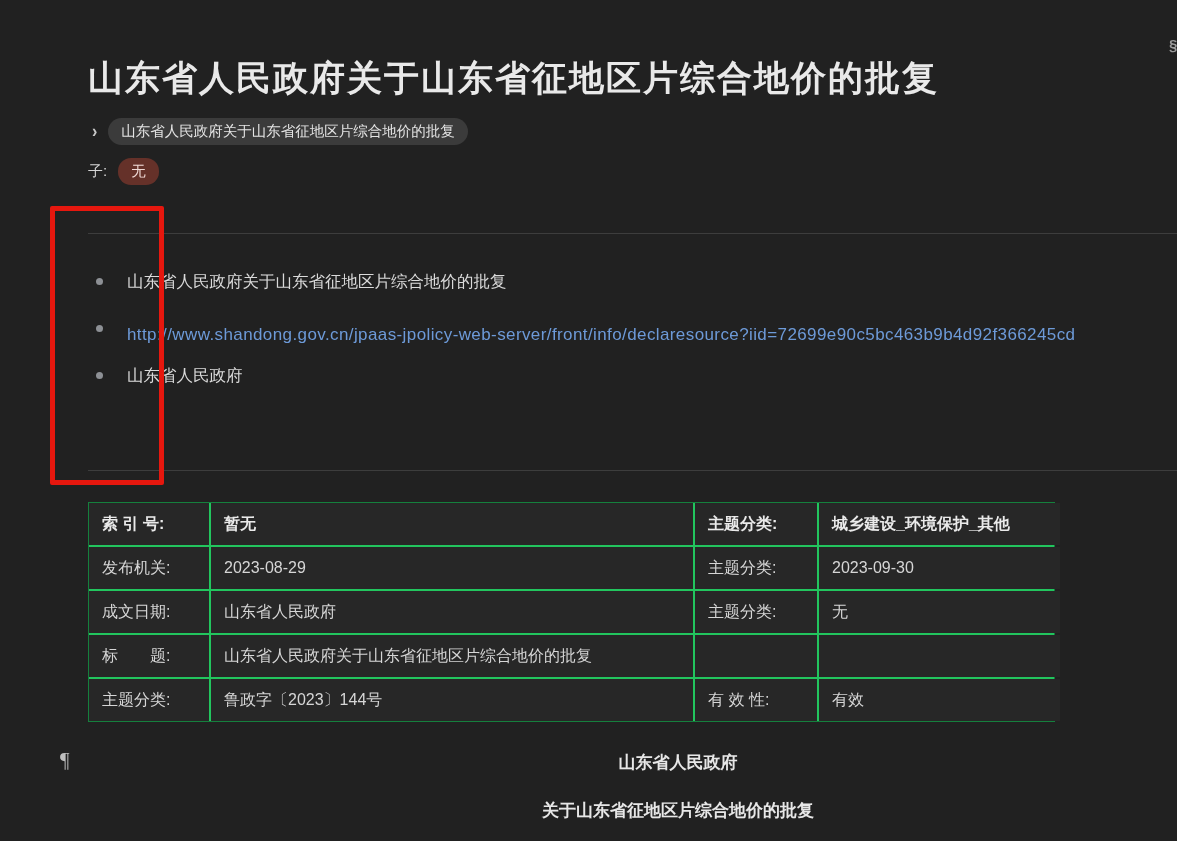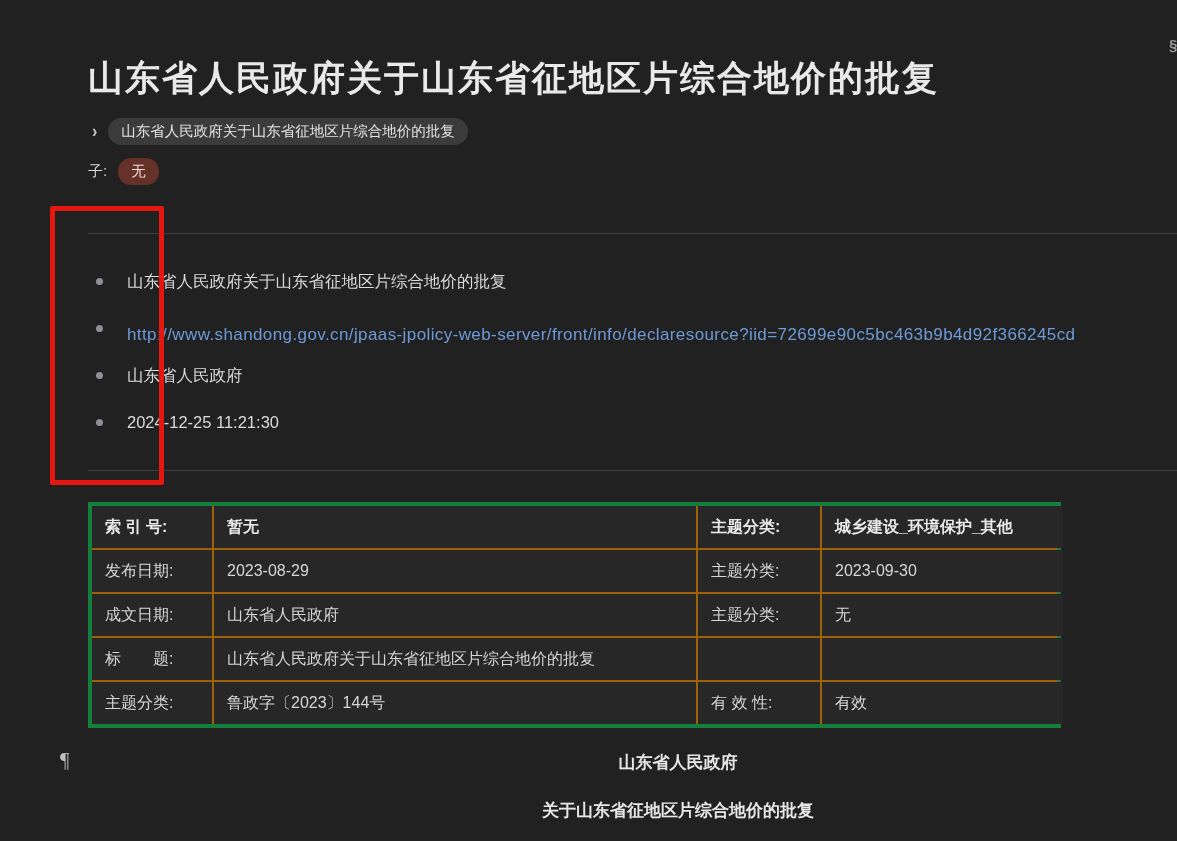--- a/index.html
+++ b/index.html
@@ -64,22 +64,22 @@
     white-space: nowrap; text-decoration: none; cursor: pointer; margin-top: 12px;
   }
 
   
   .info-table {
     left: 88px; top: 502px; width: 965px;
     display: grid;
     grid-template-columns: 120px 482px 122px 241px;
     grid-auto-rows: 42px;
     gap: 2px;
-    background: #a16207;
-    border: 4px solid #15803d;
+    background: #22c55e;
+    border: 1px solid #15803d;
   }
   .cell {
     background: #272727; color: #d6d6d6;
     font-size: 16px;
     display: flex; align-items: center;
     padding: 0 13px;
     white-space: nowrap; overflow: hidden;
   }
   .row-bold .cell { font-weight: 700; color: #eaeaea; }
 
@@ -128,35 +128,31 @@
     <span class="bullet-text">山东省人民政府关于山东省征地区片综合地价的批复</span>
   </div>
   <div class="bullet-item">
     <span class="bullet-dot"></span>
     <a class="bullet-link">http://www.shandong.gov.cn/jpaas-jpolicy-web-server/front/info/declaresource?iid=72699e90c5bc463b9b4d92f366245cd</a>
   </div>
   <div class="bullet-item">
     <span class="bullet-dot"></span>
     <span class="bullet-text">山东省人民政府</span>
   </div>
-  <div class="bullet-item">
-    <span class="bullet-dot"></span>
-    <span class="bullet-text">2024-12-25 11:21:30</span>
-  </div>
 </div>
 
 <div class="abs info-table">
   <div class="row-bold" style="display:contents">
     <div class="cell">索 引 号:</div>
     <div class="cell">暂无</div>
     <div class="cell">主题分类:</div>
     <div class="cell">城乡建设_环境保护_其他</div>
   </div>
   <div style="display:contents">
-    <div class="cell">发布日期:</div>
+    <div class="cell">发布机关:</div>
     <div class="cell">2023-08-29</div>
     <div class="cell">主题分类:</div>
     <div class="cell">2023-09-30</div>
   </div>
   <div style="display:contents">
     <div class="cell">成文日期:</div>
     <div class="cell">山东省人民政府</div>
     <div class="cell">主题分类:</div>
     <div class="cell">无</div>
   </div>

